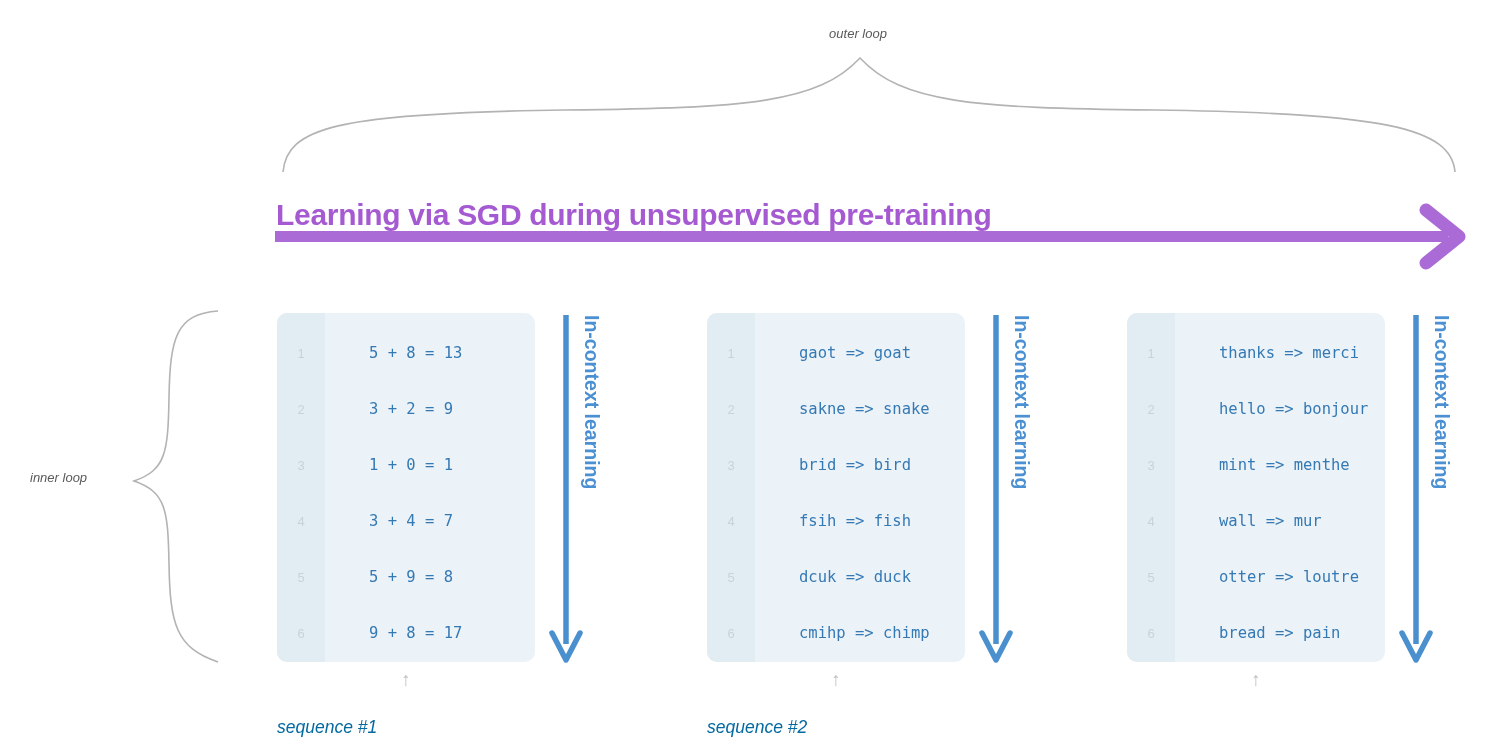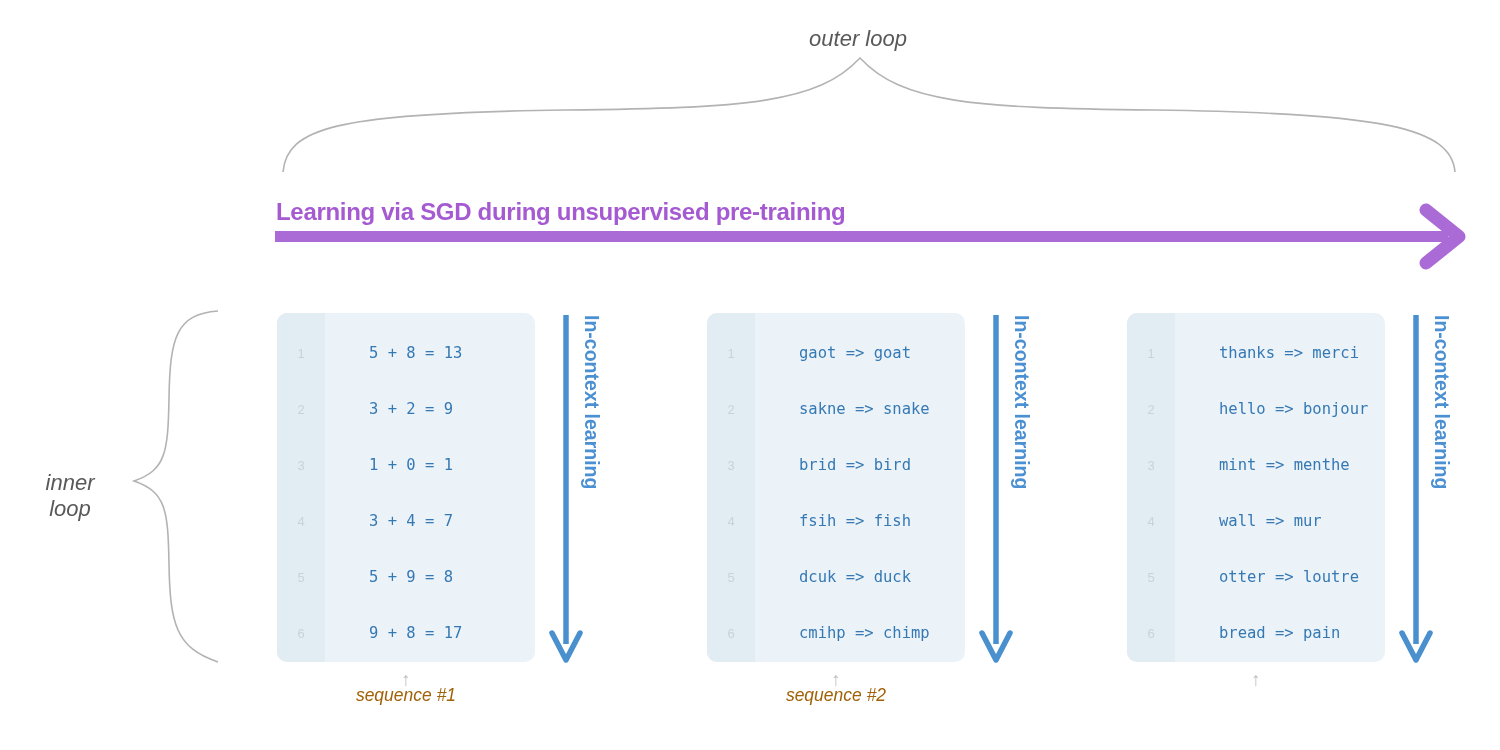--- a/index.html
+++ b/index.html
@@ -1,41 +1,41 @@
 <!DOCTYPE html>
 <html><head>
 <meta charset="utf-8">
 <style>
   html,body{margin:0;padding:0;background:#fff;}
   .canvas{position:relative;width:1500px;height:750px;background:#ffffff;overflow:hidden;
           font-family:"Liberation Sans",sans-serif;}
   svg{position:absolute;overflow:visible;}
-  .lbl-italic{font-style:italic;color:#595959;font-size:22px;}
+  .lbl-italic{font-style:italic;color:#595959;font-size:13px;}
   .outer-label{position:absolute;left:758px;top:26px;width:200px;text-align:center;}
-  .inner-label{position:absolute;left:22px;top:470px;width:96px;text-align:center;}
-  .sgd-heading{position:absolute;left:276px;top:198px;font-size:24px;font-weight:bold;
+  .inner-label{position:absolute;left:30px;top:470px;width:96px;text-align:left;}
+  .sgd-heading{position:absolute;left:276px;top:198px;font-size:30px;font-weight:bold;
                color:#a55ad2;letter-spacing:-0.3px;white-space:nowrap;}
   .panel{position:absolute;top:313px;width:380px;height:430px;}
   .p1{left:277px;} .p2{left:707px;} .p3{left:1127px;}
   .codebox{position:absolute;left:0;top:0;width:258px;height:349px;background:#ecf3f8;
            border-radius:10px;}
   .gutter{position:absolute;left:0;top:0;bottom:0;width:48px;background:#e2ecf3;
           border-radius:10px 0 0 10px;}
   .rows{position:absolute;left:0;top:12px;width:258px;}
   .row{height:56px;display:flex;align-items:center;}
   .lnum{width:48px;text-align:center;color:#c9d2da;font-size:13px;flex:0 0 48px;}
   .code{margin-left:44px;font-family:"DejaVu Sans Mono",monospace;font-size:15.5px;
         color:#3579b4;white-space:pre;}
   .icl{position:absolute;left:327px;top:2px;width:340px;transform:rotate(90deg);
        transform-origin:0 0;font-size:19.5px;font-weight:bold;color:#4a90d2;
        line-height:24px;white-space:nowrap;}
   .caret{position:absolute;left:0;top:356px;width:258px;text-align:center;
          color:#c2c2c2;font-size:19px;}
-  .caption{position:absolute;left:0;top:372px;width:258px;text-align:center;
-           font-style:italic;color:#a16207;font-size:17.5px;}
+  .caption{position:absolute;left:0;top:404px;width:258px;text-align:left;
+           font-style:italic;color:#0369a1;font-size:17.5px;}
 </style>
 </head>
 <body>
 
 <div class="canvas">
 
   <svg width="1500" height="200" style="left:0;top:0;">
     <path d="M 283 172 C 287 128 335 113 565 110 C 748 108 818 103 860 58
              C 902 103 972 108 1155 110 C 1385 113 1451 128 1455 172" fill="none" stroke="#b3b3b3" stroke-width="1.6"></path>
   </svg>

